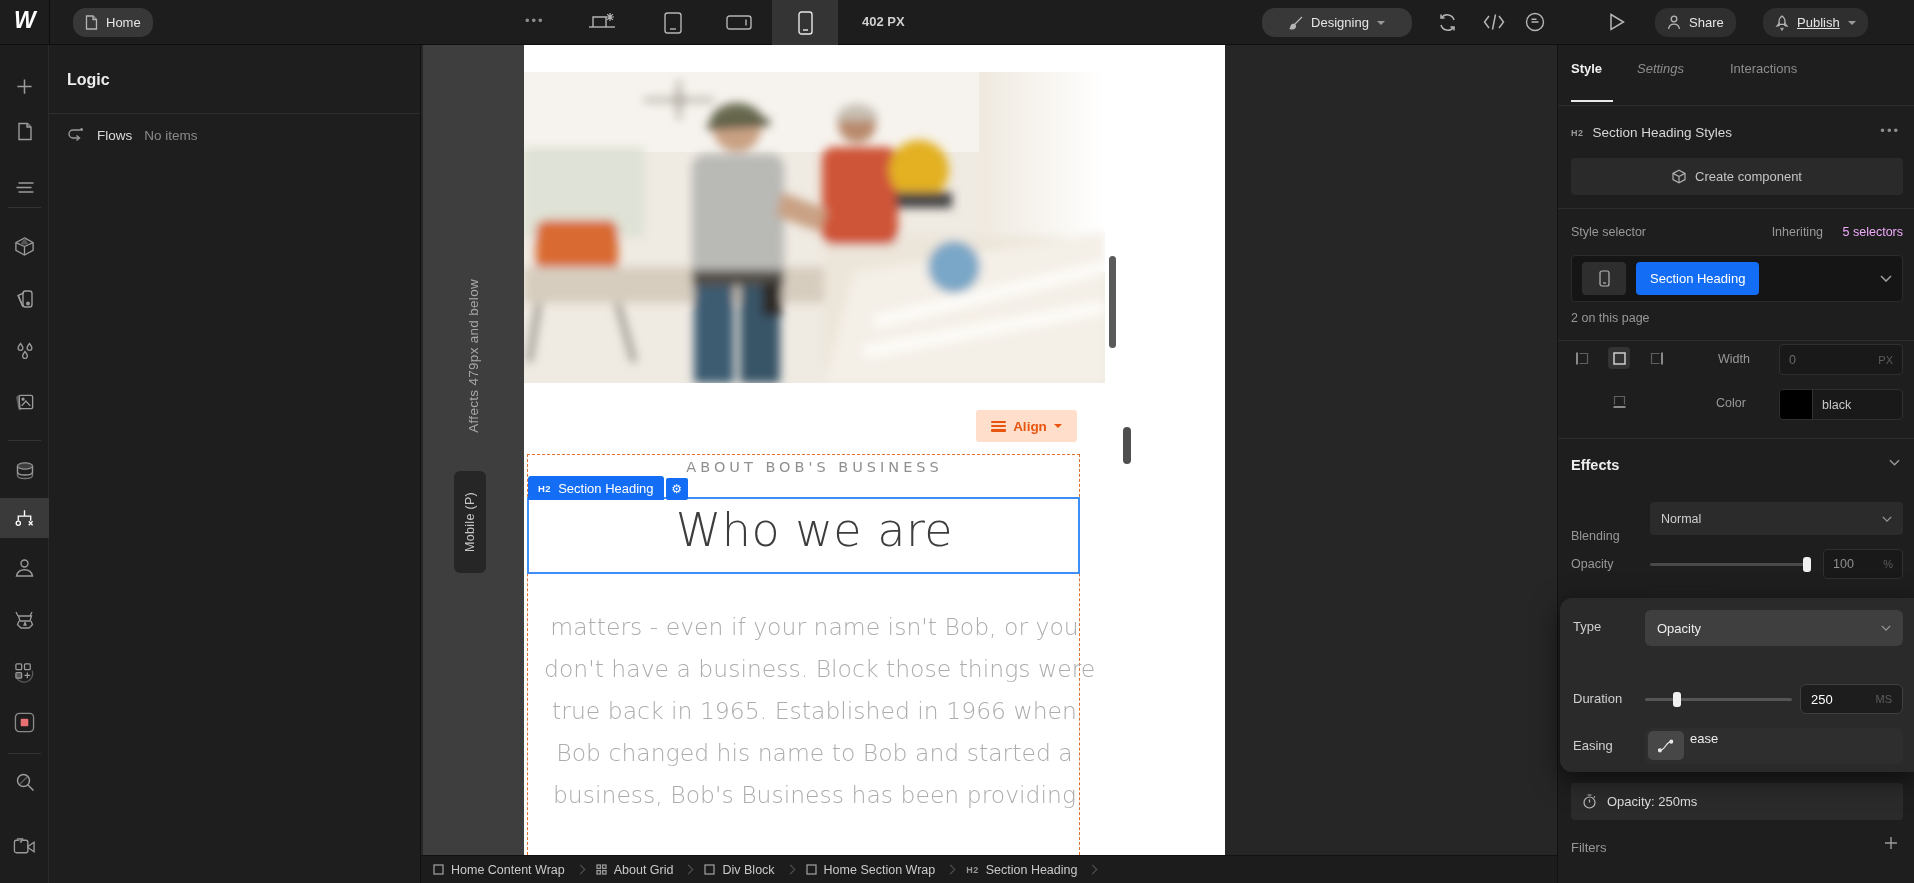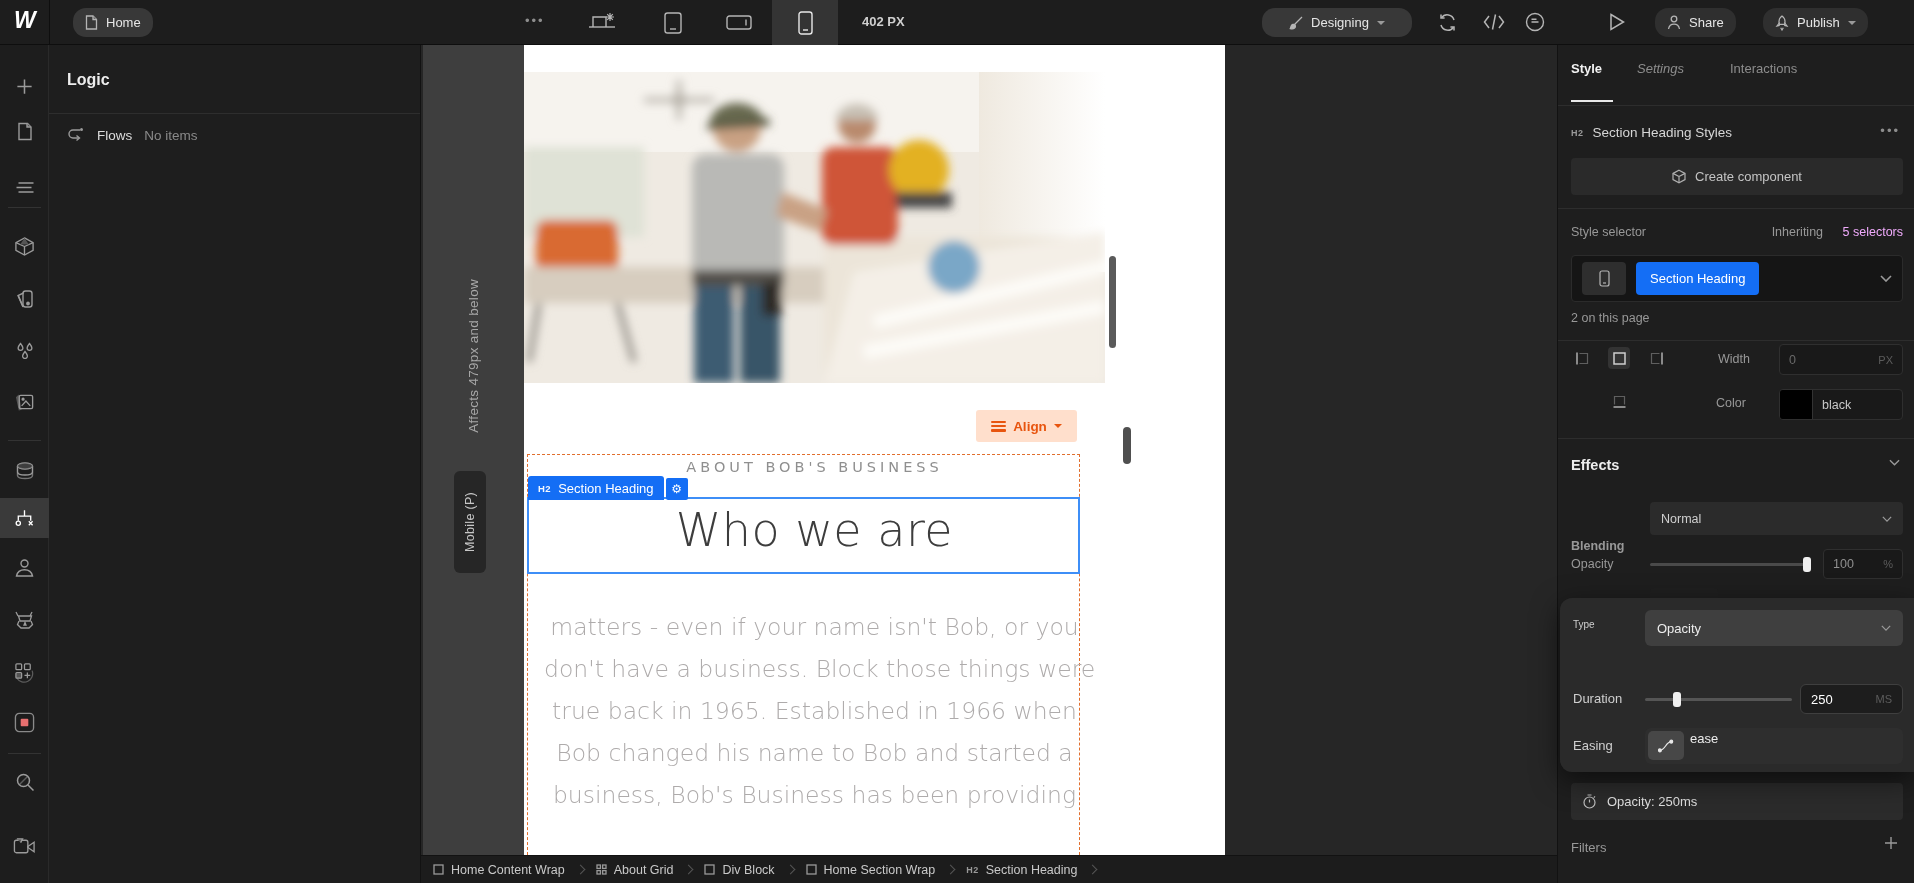--- a/index.html
+++ b/index.html
@@ -188,21 +188,21 @@
 
     <div class="abs tb-btn tb-ghost" style="left:1655px;top:8px;">
       <span class="tb-icon">
         <svg width="14" height="15" viewBox="0 0 14 15" fill="none" stroke="currentColor" stroke-width="1.3">
             <circle cx="7" cy="4" r="2.8"></circle>
             <path d="M1.5 14c.6-3.2 2.8-4.8 5.5-4.8s4.9 1.6 5.5 4.8"></path>
           </svg>
       </span>
       <span>Share</span>
     </div>
-    <div class="abs tb-btn tb-ghost" style="left:1763px;top:8px;">
+    <div class="abs tb-btn tb-ghost" style="left:1763px;top:8px;text-decoration:underline;">
       <span class="tb-icon">
         <svg width="14" height="16" viewBox="0 0 14 16" fill="none" stroke="currentColor" stroke-width="1.2">
             <path d="M7 1c2.6 1.8 3.6 4.8 2.6 8.4H4.4C3.4 5.8 4.4 2.8 7 1z"></path>
             <path d="M4.6 7.5 2 11l2.8-.7M9.4 7.5 12 11l-2.8-.7M5.7 12.8 7 15l1.3-2.2"></path>
           </svg>
       </span>
       <span>Publish</span>
       <span class="caret"></span>
     </div>
   </div>
@@ -558,42 +558,42 @@
     </div>
     <div class="p-div" style="top:393px;"></div>
 
     <span class="abs sec-head" style="left:13px;top:412px;">Effects</span>
     <span class="abs chev" style="right:14px;top:414px;">
       <svg width="11" height="7" viewBox="0 0 12 7" fill="none" stroke="currentColor" stroke-width="1.5">
           <path d="M1 1l5 5 5-5"></path>
         </svg>
     </span>
 
-    <span class="abs p-label" style="left:13px;top:494px;font-weight:bold;">Blending</span>
+    <span class="abs p-label" style="left:13px;top:484px;">Blending</span>
     <div class="select" style="left:92px;right:11px;top:457px;height:33px;">
       <span>Normal</span>
       <span class="chev">
           <svg width="10" height="6" viewBox="0 0 12 7" fill="none" stroke="currentColor" stroke-width="1.5">
             <path d="M1 1l5 5 5-5"></path>
           </svg>
         </span>
     </div>
 
     <span class="abs p-label" style="left:13px;top:512px;">Opacity</span>
     <div class="slider" style="left:92px;width:161px;top:518px;">
       <span class="thumb" style="right:0;"></span>
     </div>
     <div class="field" style="left:265px;right:11px;top:504px;height:30px;">
       <span style="color:#8f8f8f;">100</span>
       <span class="unit">%</span>
     </div>
     <div class="abs" style="left:92px;top:543px;width:68px;height:10px;background:#1f1f1f;border-radius:4px 4px 0 0;"></div>
 
     <div id="popover">
-      <span class="abs p-label" style="left:13px;top:21px;color:#cfcfcf;font-size:10px;">Type</span>
+      <span class="abs p-label" style="left:13px;top:21px;color:#cfcfcf;font-size:13px;">Type</span>
       <div class="pop-select" style="left:85px;right:11px;top:12px;height:36px;">
         <span>Opacity</span>
         <span class="chev">
             <svg width="10" height="6" viewBox="0 0 12 7" fill="none" stroke="currentColor" stroke-width="1.5">
               <path d="M1 1l5 5 5-5"></path>
             </svg>
           </span>
       </div>
 
       <span class="abs p-label" style="left:13px;top:93px;color:#cfcfcf;font-size:13px;">Duration</span>

